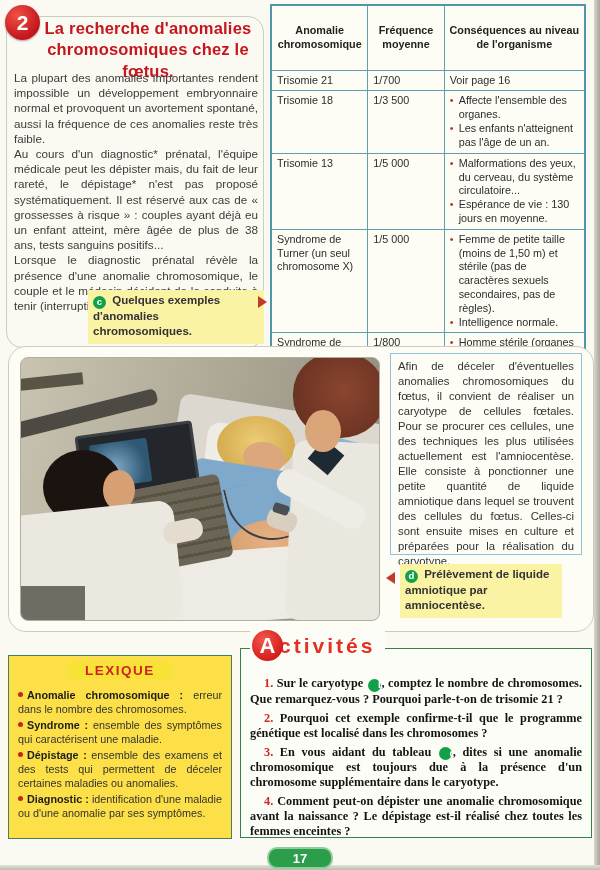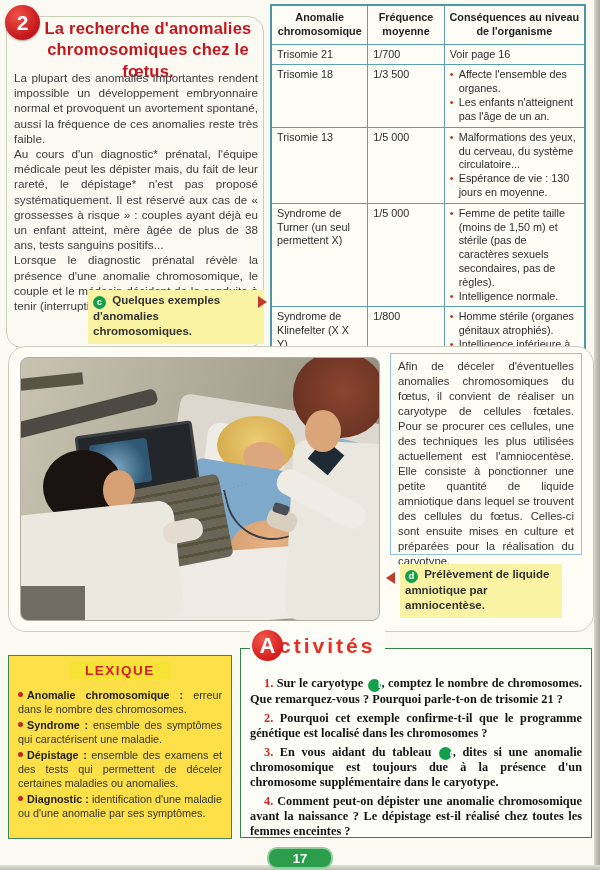--- a/index.html
+++ b/index.html
@@ -41,21 +41,21 @@
   .tri-c{left:258px;top:296px;}
   .tri-d{left:386px;top:572px;}
 
   
   .anomaly-table{position:absolute;left:270px;top:4px;width:316px;
     border-collapse:collapse;background:#fdfdf6;}
   .anomaly-table th,.anomaly-table td{border:1.3px solid #5d9fae;
     font-size:10.8px;line-height:1.28;padding:3px 5px;vertical-align:top;color:#2c2c2c;}
   .anomaly-table{border:2px solid #4f96a6;}
   .anomaly-table th{font-weight:bold;text-align:center;vertical-align:middle;
-    padding:5px 4px;color:#222;margin-top:8px;}
+    padding:18px 4px;color:#222;margin-top:8px;}
   .col-name{width:88px;}
   .col-freq{width:70px;}
   .col-cons{width:142px;}
   .bullet-item{position:relative;padding-left:9px;}
   .bullet-item::before{content:"•";position:absolute;left:0;top:0;color:#b5342a;}
 
   
   .figure-box{position:absolute;left:8px;top:346px;width:584px;height:284px;
     border:1.5px solid #ccccbe;border-radius:18px;background:#fdfdf6;}
   .photo{position:absolute;left:20px;top:357px;width:358px;height:262px;border-radius:8px;
@@ -181,21 +181,21 @@
   </tr>
   <tr>
     <td>Trisomie 13</td>
     <td>1/5 000</td>
     <td>
       <div class="bullet-item">Malformations des yeux, du cerveau, du système circulatoire...</div>
       <div class="bullet-item">Espérance de vie : 130 jours en moyenne.</div>
     </td>
   </tr>
   <tr>
-    <td>Syndrome de Turner (un seul permettent X)</td>
+    <td>Syndrome de Turner (un seul chromosome X)</td>
     <td>1/5 000</td>
     <td>
       <div class="bullet-item">Femme de petite taille (moins de 1,50 m) et stérile (pas de caractères sexuels secondaires, pas de règles).</div>
       <div class="bullet-item">Intelligence normale.</div>
     </td>
   </tr>
   <tr>
     <td>Syndrome de Klinefelter (X X Y)</td>
     <td>1/800</td>
     <td>

